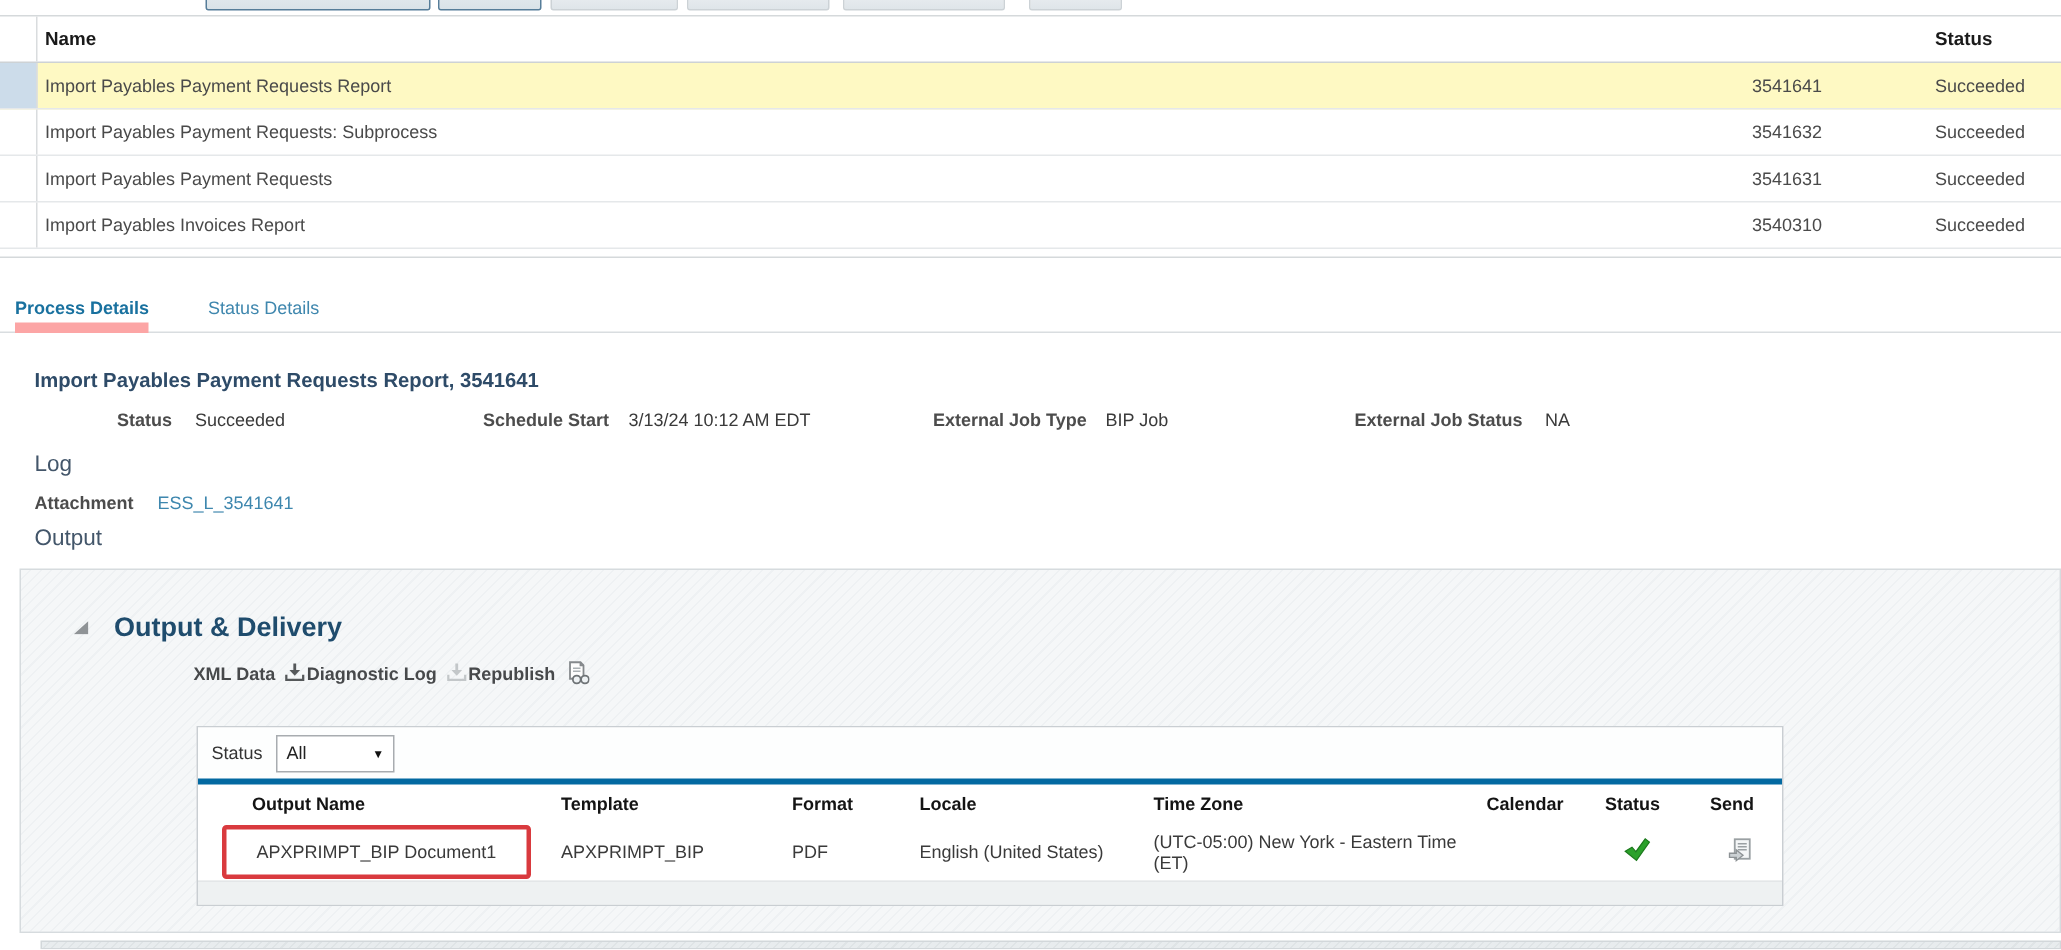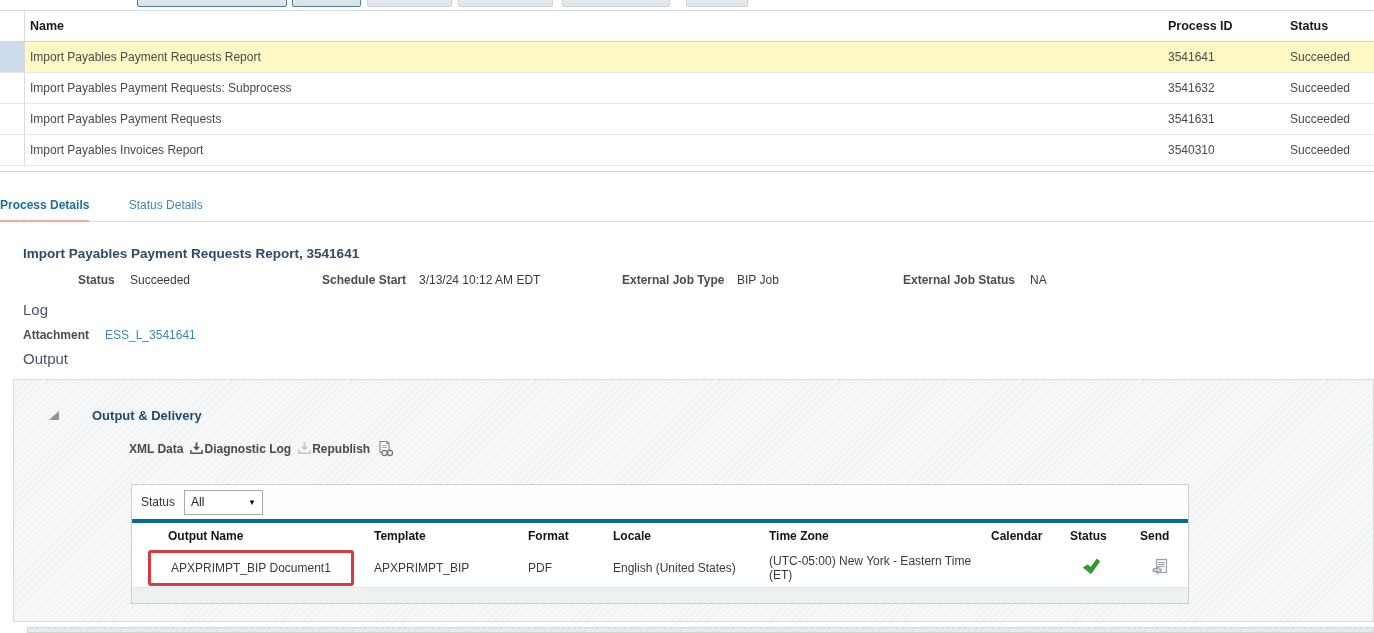--- a/index.html
+++ b/index.html
@@ -27,42 +27,42 @@
   .prow.selected .gutter { background:#ccdcea; }
   .gutter { width:25px; border-right:1px solid #d9dcde; }
   .col-name { flex:1; padding-left:5px; display:flex; align-items:center; }
   .col-pid  { width:122px; display:flex; align-items:center; }
   .col-status { width:84px; display:flex; align-items:center; }
   .ptable-tail { height:6px; border-bottom:1px solid #d5d9db; }
   
   .tabbar { position:absolute; top:194px; left:0; width:100%; height:28px;
             border-bottom:1px solid #d9dde0; }
   .tab { display:inline-block; height:28px; padding-top:4px; cursor:pointer; }
-  .tab.active { margin-left:0; color:#19719f; font-weight:bold;
-                border-bottom:2px solid #fca5a5; }
+  .tab.active { margin-left:10px; color:#19719f; font-weight:bold;
+                border-bottom:7px solid #fca5a5; }
   .tab.inactive { margin-left:36px; color:#3f87ae; }
   
   .abs { position:absolute; }
   .h-proc { top:246px; left:23px; font-size:13.5px; font-weight:bold; color:#2e4b68; }
   .fieldrow { top:273px; left:0; width:100%; height:18px; }
   .flabel { position:absolute; font-weight:bold; color:#4c4c4c; }
   .fvalue { position:absolute; color:#3a3a3a; }
   .big-h { font-size:15px; color:#43566a; }
   .log-h { top:301px; left:23px; }
   .att-label { top:328px; left:23px; font-weight:bold; color:#4c4c4c; }
   .att-link  { top:328px; left:105px; color:#3e87ae; cursor:pointer; }
   .out-h { top:350px; left:23px; }
   
   .panel { position:absolute; top:379px; left:13px; width:1361px; height:243px;
            border:1px solid #d6dbde;
            background:repeating-linear-gradient(135deg,#f5f7f8 0 4px,#eef1f3 4px 5px); }
   .sect-head { position:absolute; top:28px; left:35px; display:flex; align-items:center; }
   .tri-expanded { width:10px; height:9px; background:#8f9396;
                   clip-path:polygon(100% 0, 100% 100%, 0 100%); }
-  .sect-title { margin-left:33px; font-weight:bold; font-size:13px; color:#1f4c6d; }
+  .sect-title { margin-left:17px; font-weight:bold; font-size:18px; color:#1f4c6d; }
   .tools { position:absolute; top:60px; left:115px; display:flex; align-items:center; }
   .tool { display:flex; align-items:center; cursor:pointer; }
   .tool-label { font-weight:bold; color:#47494b; }
   .tool svg { margin-left:6px; }
   .tool + .tool { margin-left:0; }
   .tool.disabled .tool-label { color:#47494b; }
   
   .obox { position:absolute; top:104px; left:117px; width:1058px; height:120px;
           background:#fff; border:1px solid #c9ced2; display:flex; flex-direction:column; }
   .ofilter { height:34px; display:flex; align-items:center; padding-left:9px;
@@ -98,21 +98,20 @@
     <div class="tbtn b3"></div>
     <div class="tbtn b4"></div>
     <div class="tbtn b5"></div>
     <div class="tbtn b6"></div>
   </div>
 
   <div class="ptable">
     <div class="phdr">
       <div class="gutter"></div>
       <div class="col-name">Name</div>
-      <div class="col-pid">Process ID</div>
       <div class="col-status">Status</div>
     </div>
     <div class="prow selected">
       <div class="gutter"></div>
       <div class="col-name">Import Payables Payment Requests Report</div>
       <div class="col-pid">3541641</div>
       <div class="col-status">Succeeded</div>
     </div>
     <div class="prow">
       <div class="gutter"></div>

